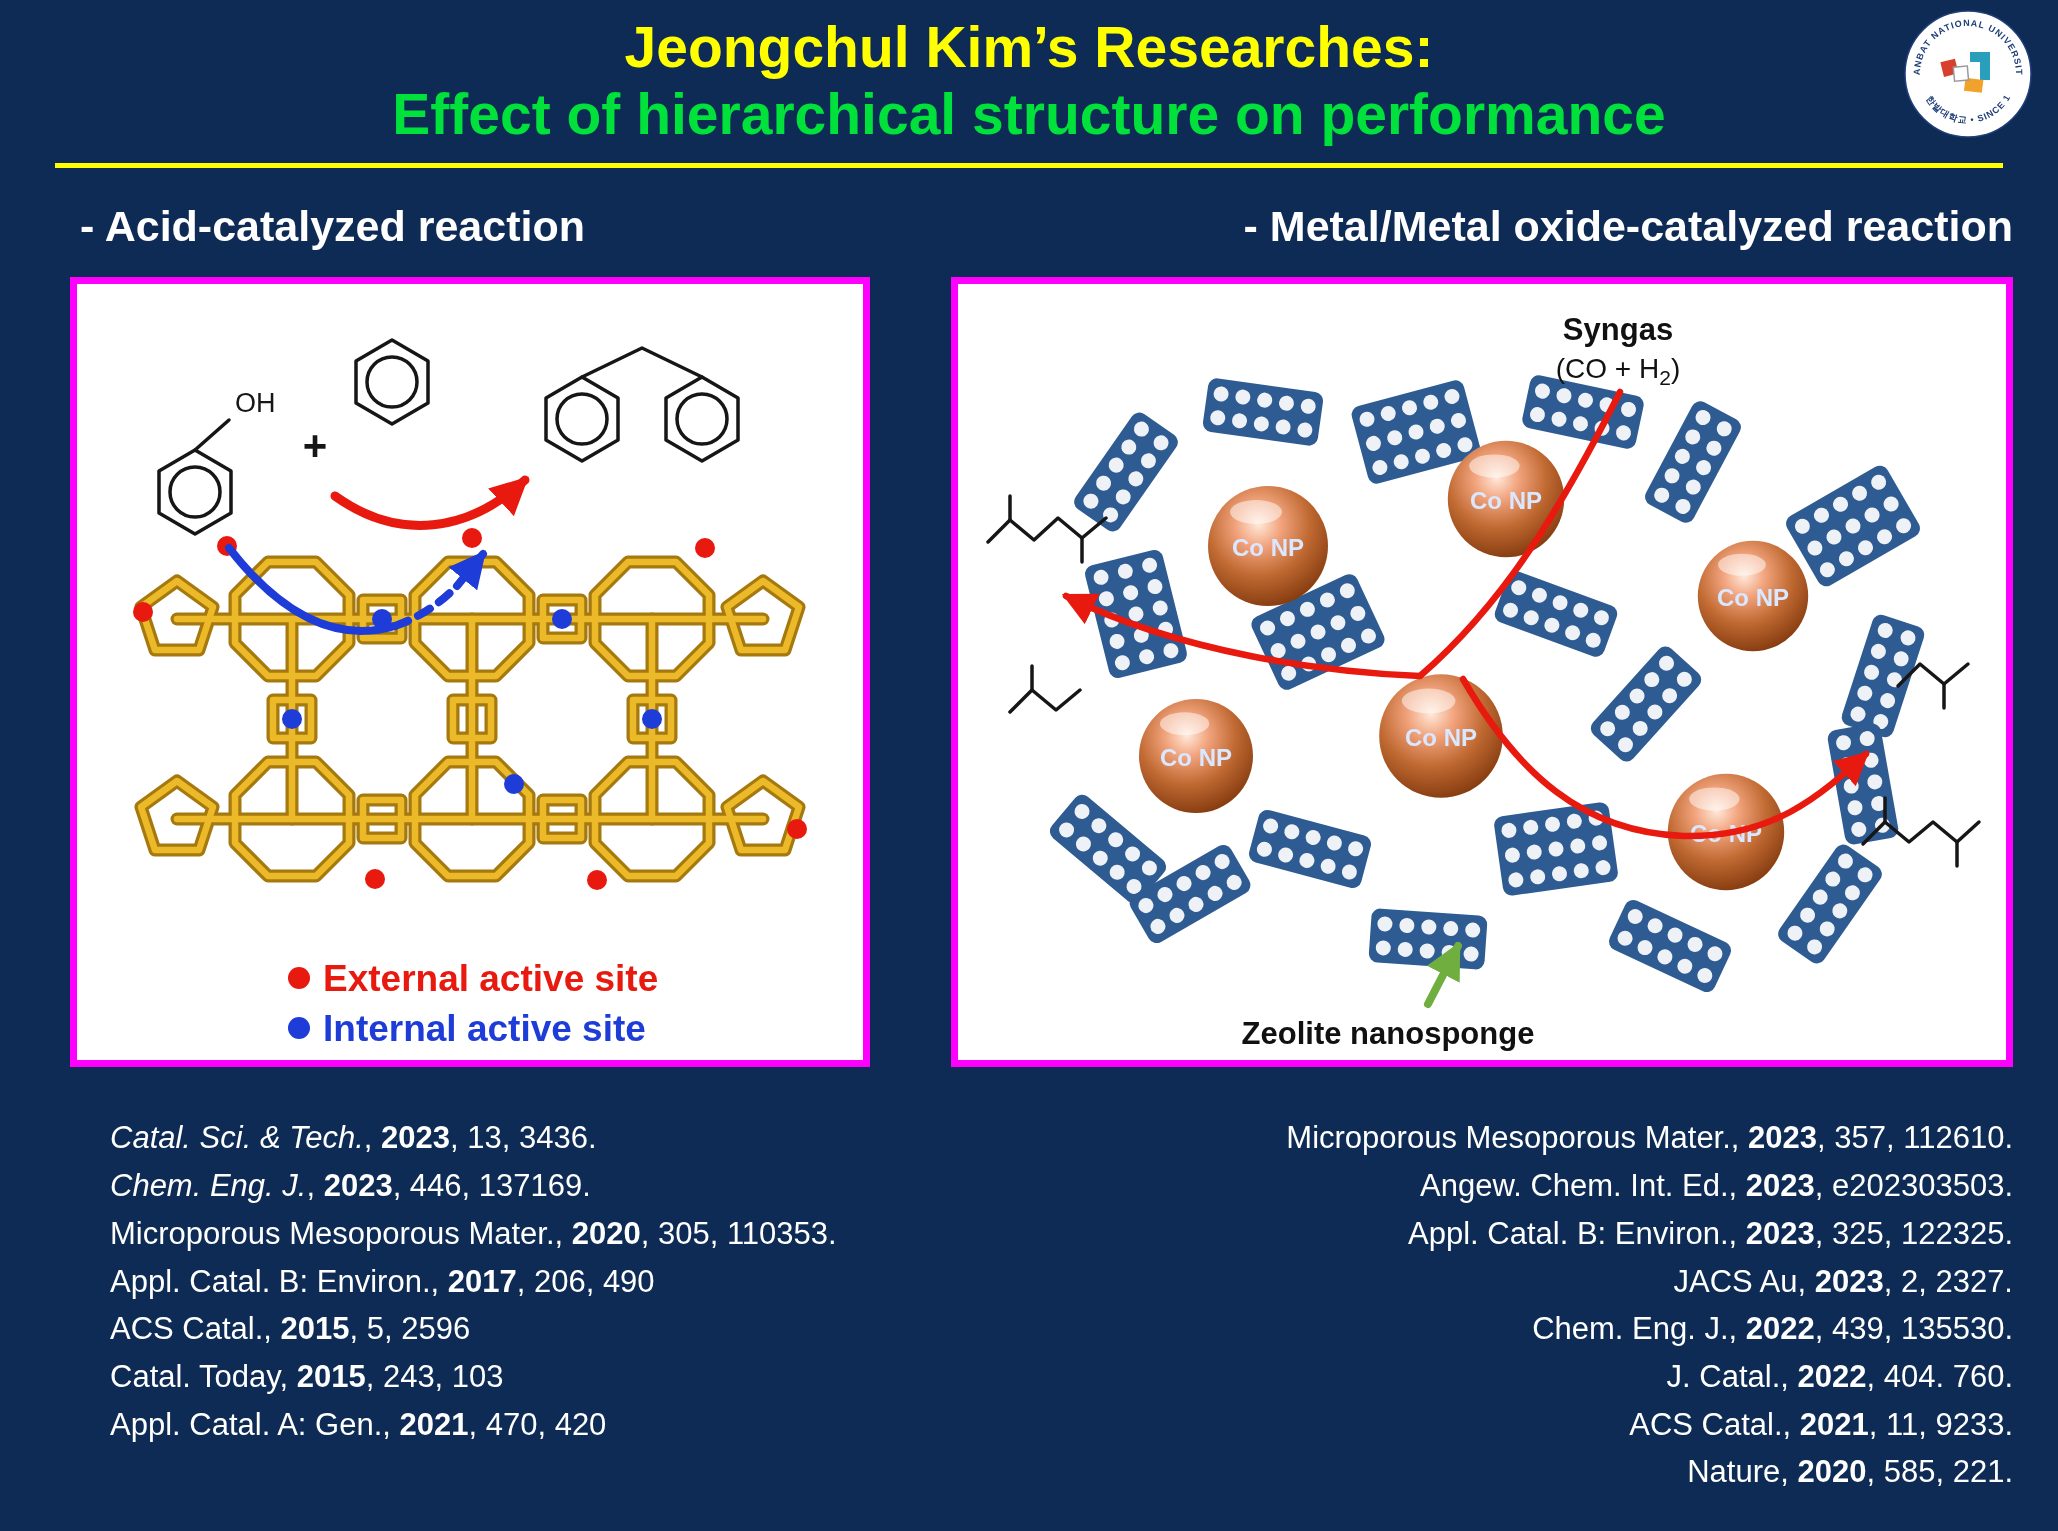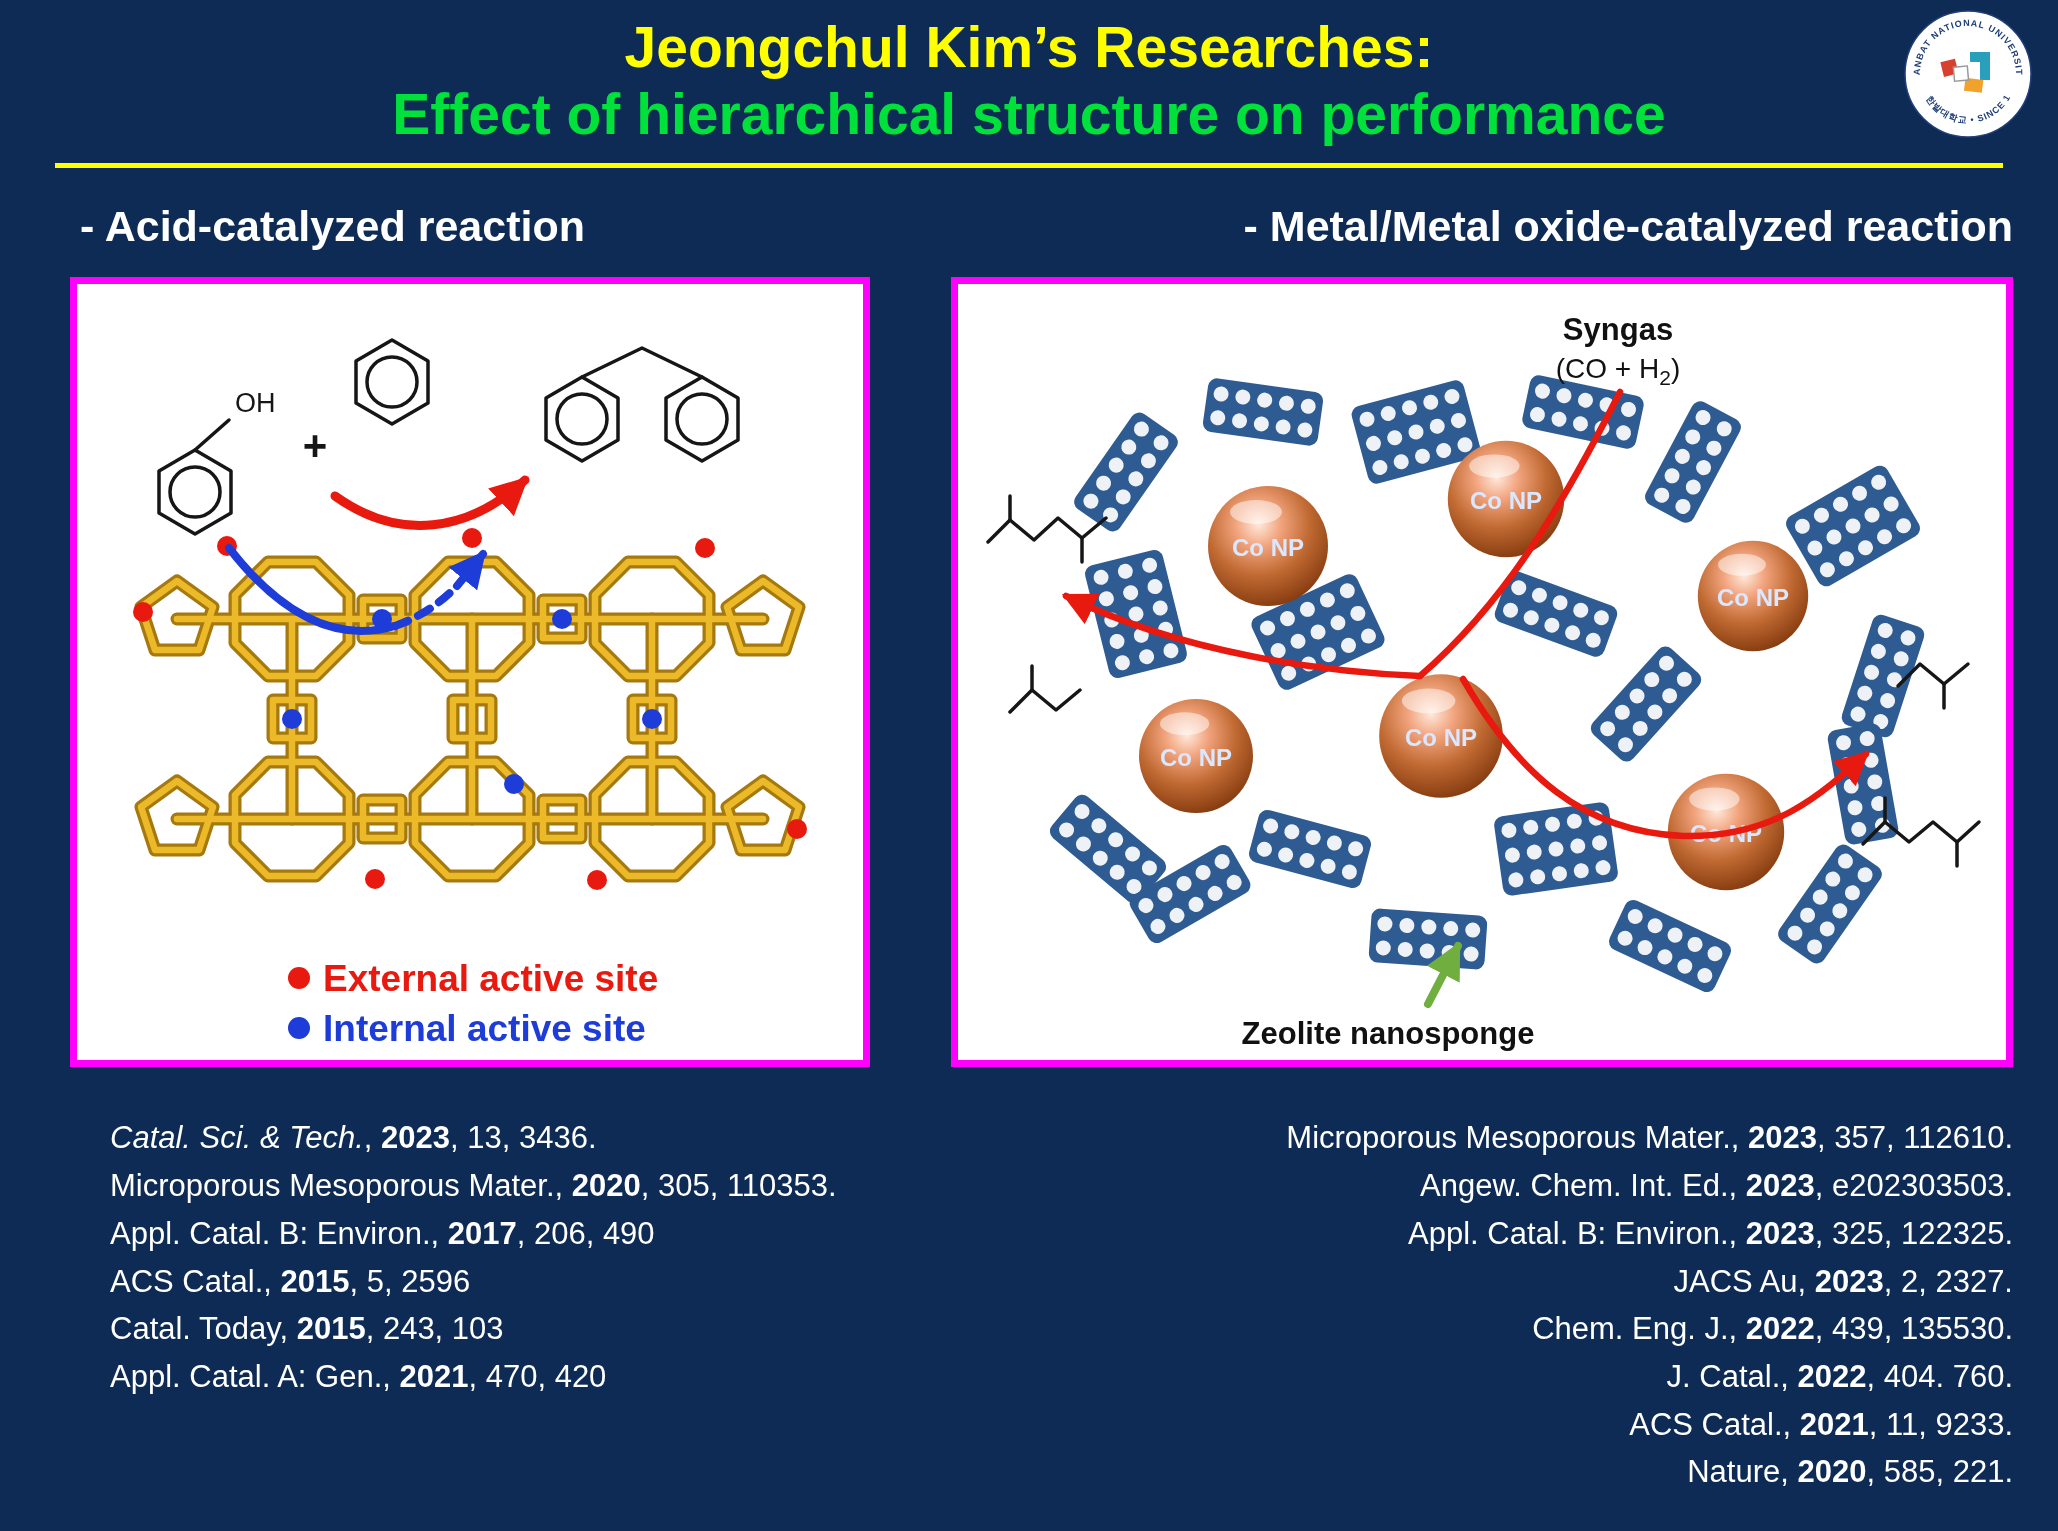--- a/index.html
+++ b/index.html
@@ -173,20 +173,21 @@
             <circle cx="222" cy="694" r="11" fill="#e8190f"></circle>
             <text class="leg-red" x="246" y="707">External active site</text>
             <circle cx="222" cy="744" r="11" fill="#1e3cd8"></circle>
             <text class="leg-blue" x="246" y="757">Internal active site</text>
           </g>
         </svg>
       </div>
 
       <div class="cites">
         <p class="cite"><span class="it">Catal. Sci. &amp; Tech.</span><span>, </span><span class="yr">2023</span><span>, 13, 3436.</span></p>
+        <p class="cite"><span class="it">Chem. Eng. J.</span><span>, </span><span class="yr">2023</span><span>, 446, 137169.</span></p>
         <p class="cite"><span>Microporous Mesoporous Mater.</span><span>, </span><span class="yr">2020</span><span>, 305, 110353.</span></p>
         <p class="cite"><span>Appl. Catal. B: Environ.</span><span>, </span><span class="yr">2017</span><span>, 206, 490</span></p>
         <p class="cite"><span>ACS Catal.</span><span>, </span><span class="yr">2015</span><span>, 5, 2596</span></p>
         <p class="cite"><span>Catal. Today</span><span>, </span><span class="yr">2015</span><span>, 243, 103</span></p>
         <p class="cite"><span>Appl. Catal. A: Gen.</span><span>, </span><span class="yr">2021</span><span>, 470, 420</span></p>
       </div>
     </div>
 
     <div class="col col-right">
       <div class="sec-head">- Metal/Metal oxide-catalyzed reaction</div>

